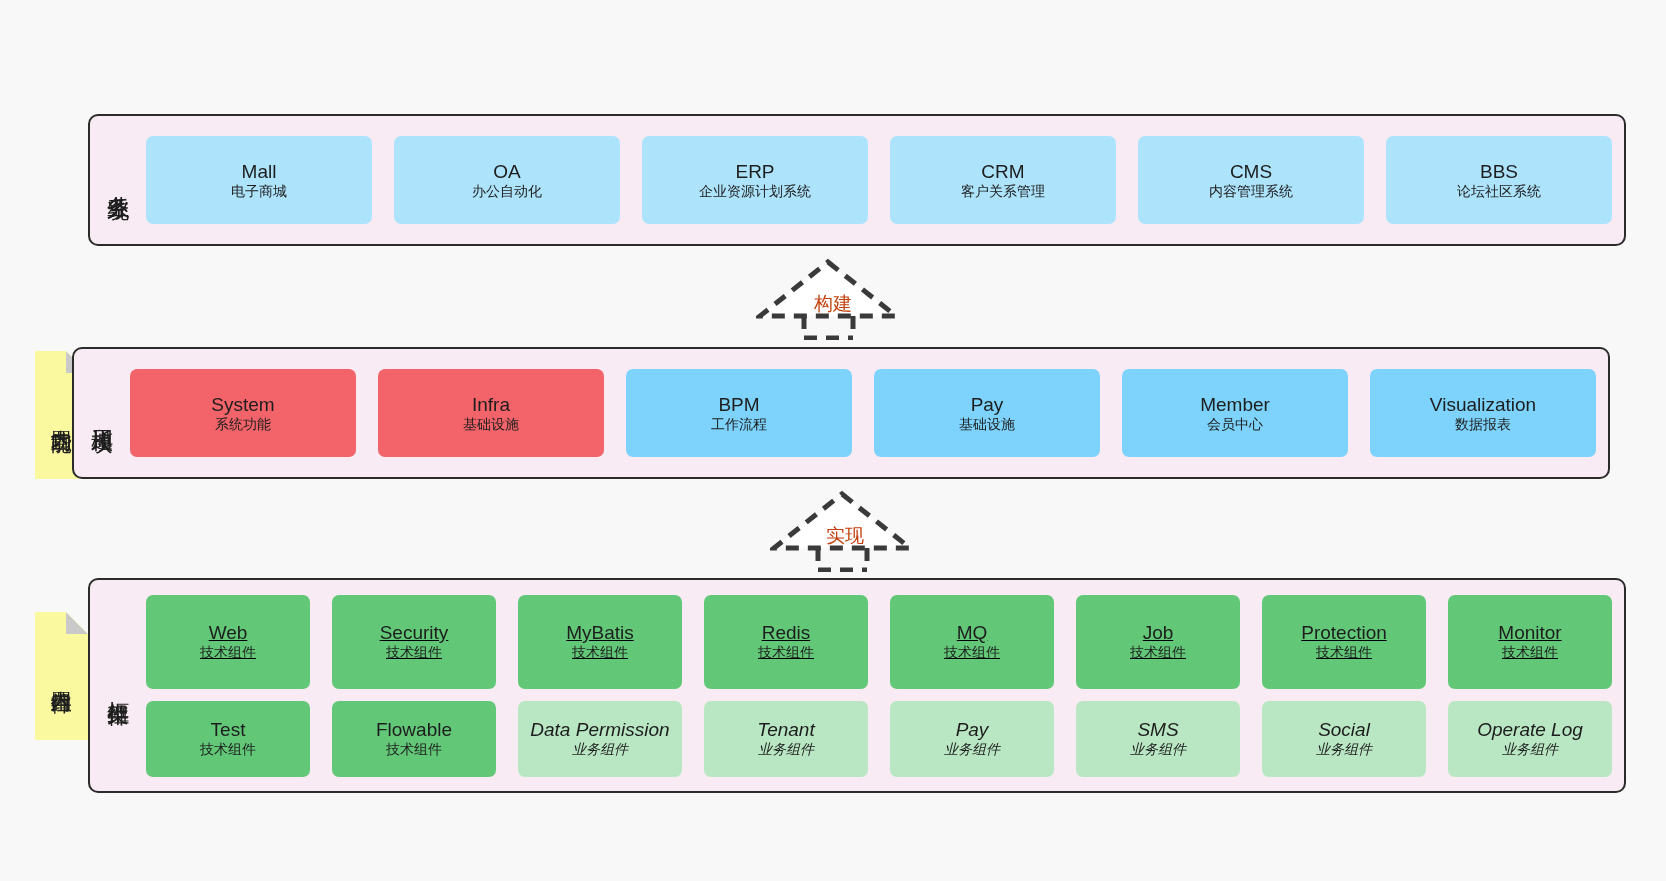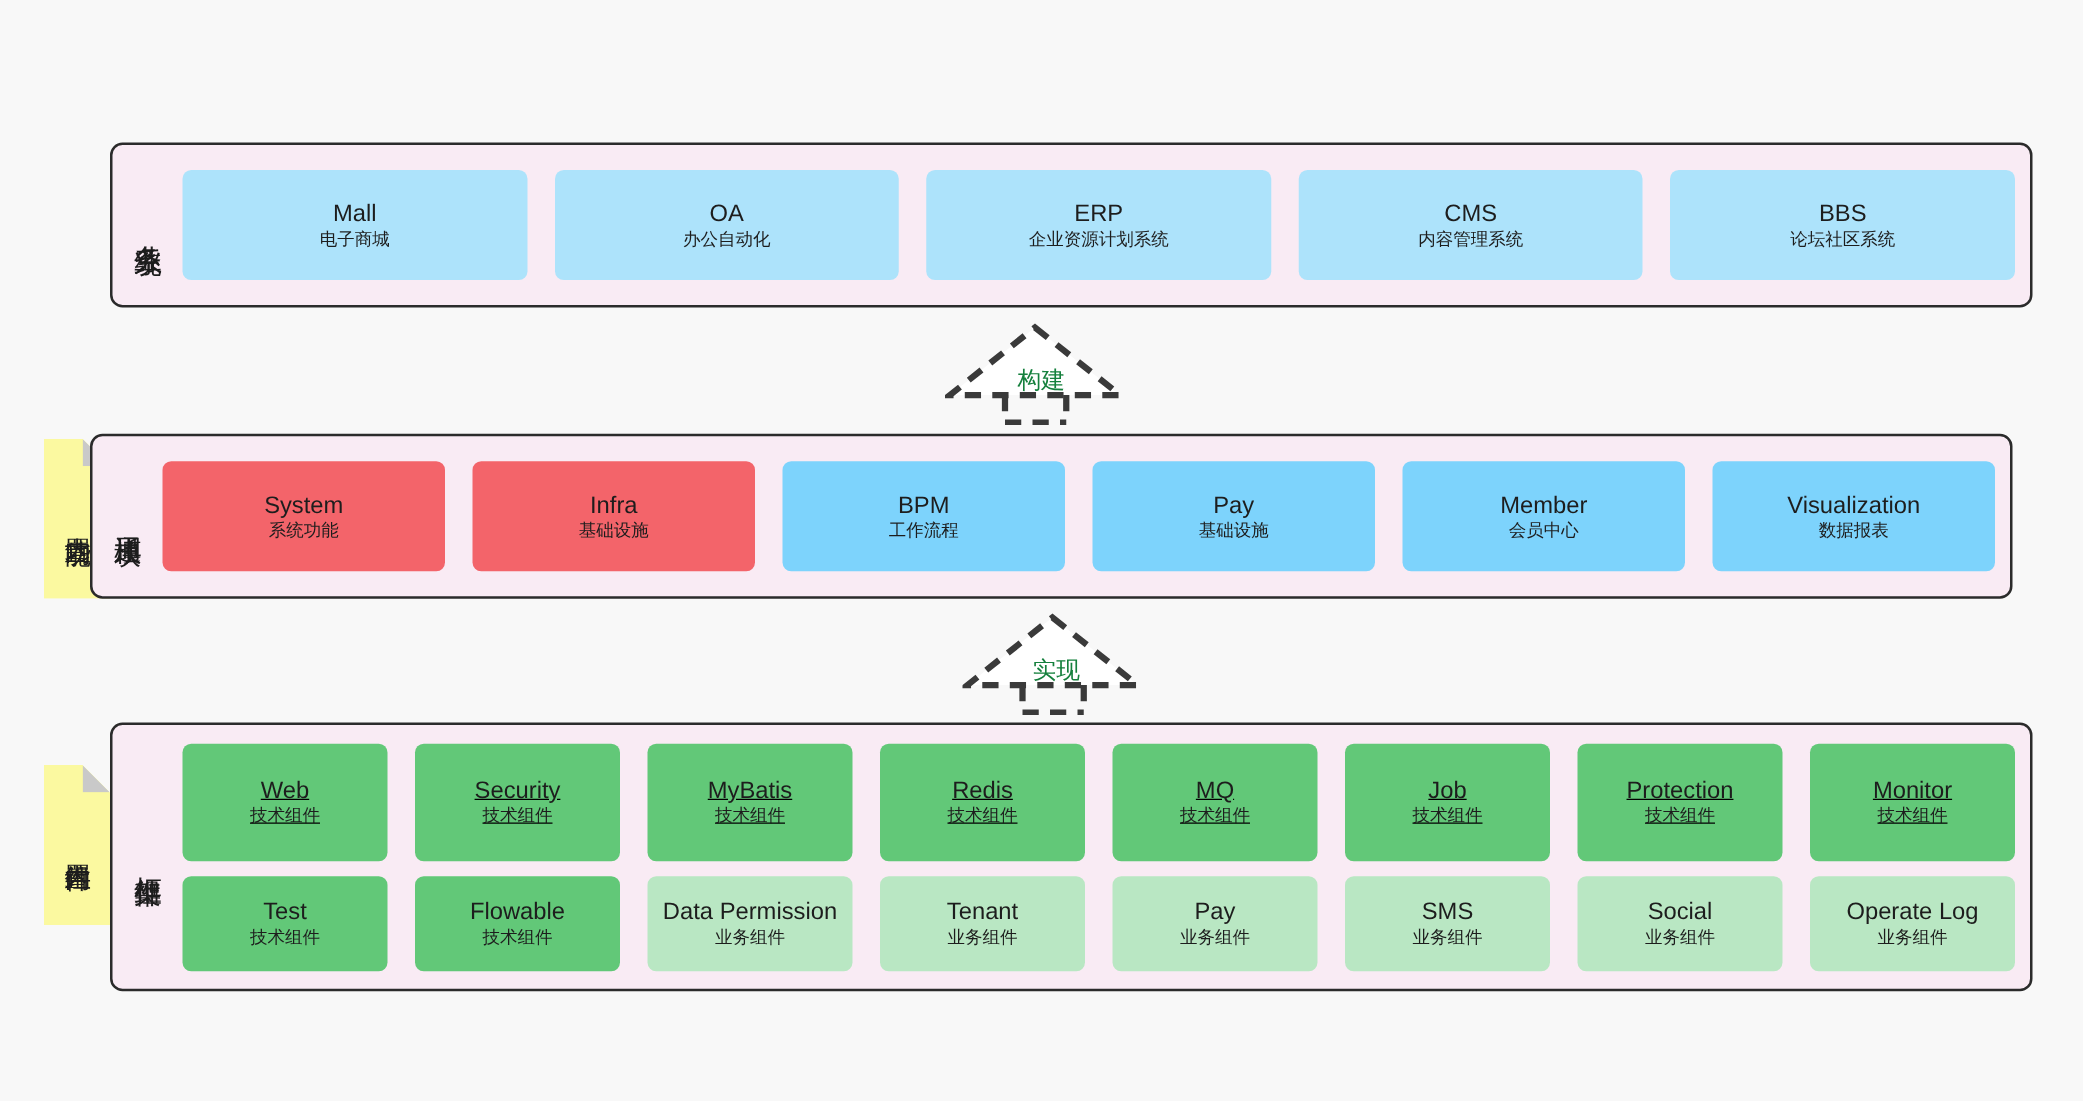--- a/index.html
+++ b/index.html
@@ -64,21 +64,21 @@
     padding: 4px 6px;
   }
   .cell .en { font-size: 19px; }
   .cell .cn { font-size: 14px; }
 
   
   .c-blue      { background: #ade3fb; }
   .c-red       { background: #f3646a; }
   .c-pink      { background: #7dd3fc; }
   .c-green     { background: #62c878; }
-  .c-lgreen    { background: #b9e7c3; }
+  .c-lgreen    { background: #b9e7c3; font-style: italic; }
 
   
   .note {
     position: absolute;
     background: #fbf9a0;
     color: #1d1d1d;
     font-size: 21px;
     letter-spacing: 1px;
     line-height: 1.12;
     display: flex;
@@ -96,21 +96,21 @@
     background: #c9c9c9;
     clip-path: polygon(0 0, 100% 100%, 0 100%);
   }
 
   
   .uml-arrow { position: absolute; }
   .uml-arrow svg { display: block; }
   .uml-label {
     position: absolute;
     font-size: 19px;
-    color: #15803d;
+    color: #c2410c;
     background: transparent;
     white-space: nowrap;
   }
 </style>
 </head>
 <body>
 
 <div id="canvas">
 
   <div class="layer" id="layer-0" style="left:88px; top:114px; width:1538px; height:132px;">
@@ -121,20 +121,24 @@
             <div class="en">Mall</div>
             <div class="cn">电子商城</div>
           </div>
           <div class="cell c-blue">
             <div class="en">OA</div>
             <div class="cn">办公自动化</div>
           </div>
           <div class="cell c-blue">
             <div class="en">ERP</div>
             <div class="cn">企业资源计划系统</div>
+          </div>
+          <div class="cell c-blue">
+            <div class="en">CRM</div>
+            <div class="cn">客户关系管理</div>
           </div>
           <div class="cell c-blue">
             <div class="en">CMS</div>
             <div class="cn">内容管理系统</div>
           </div>
           <div class="cell c-blue">
             <div class="en">BBS</div>
             <div class="cn">论坛社区系统</div>
           </div>
         </div>

